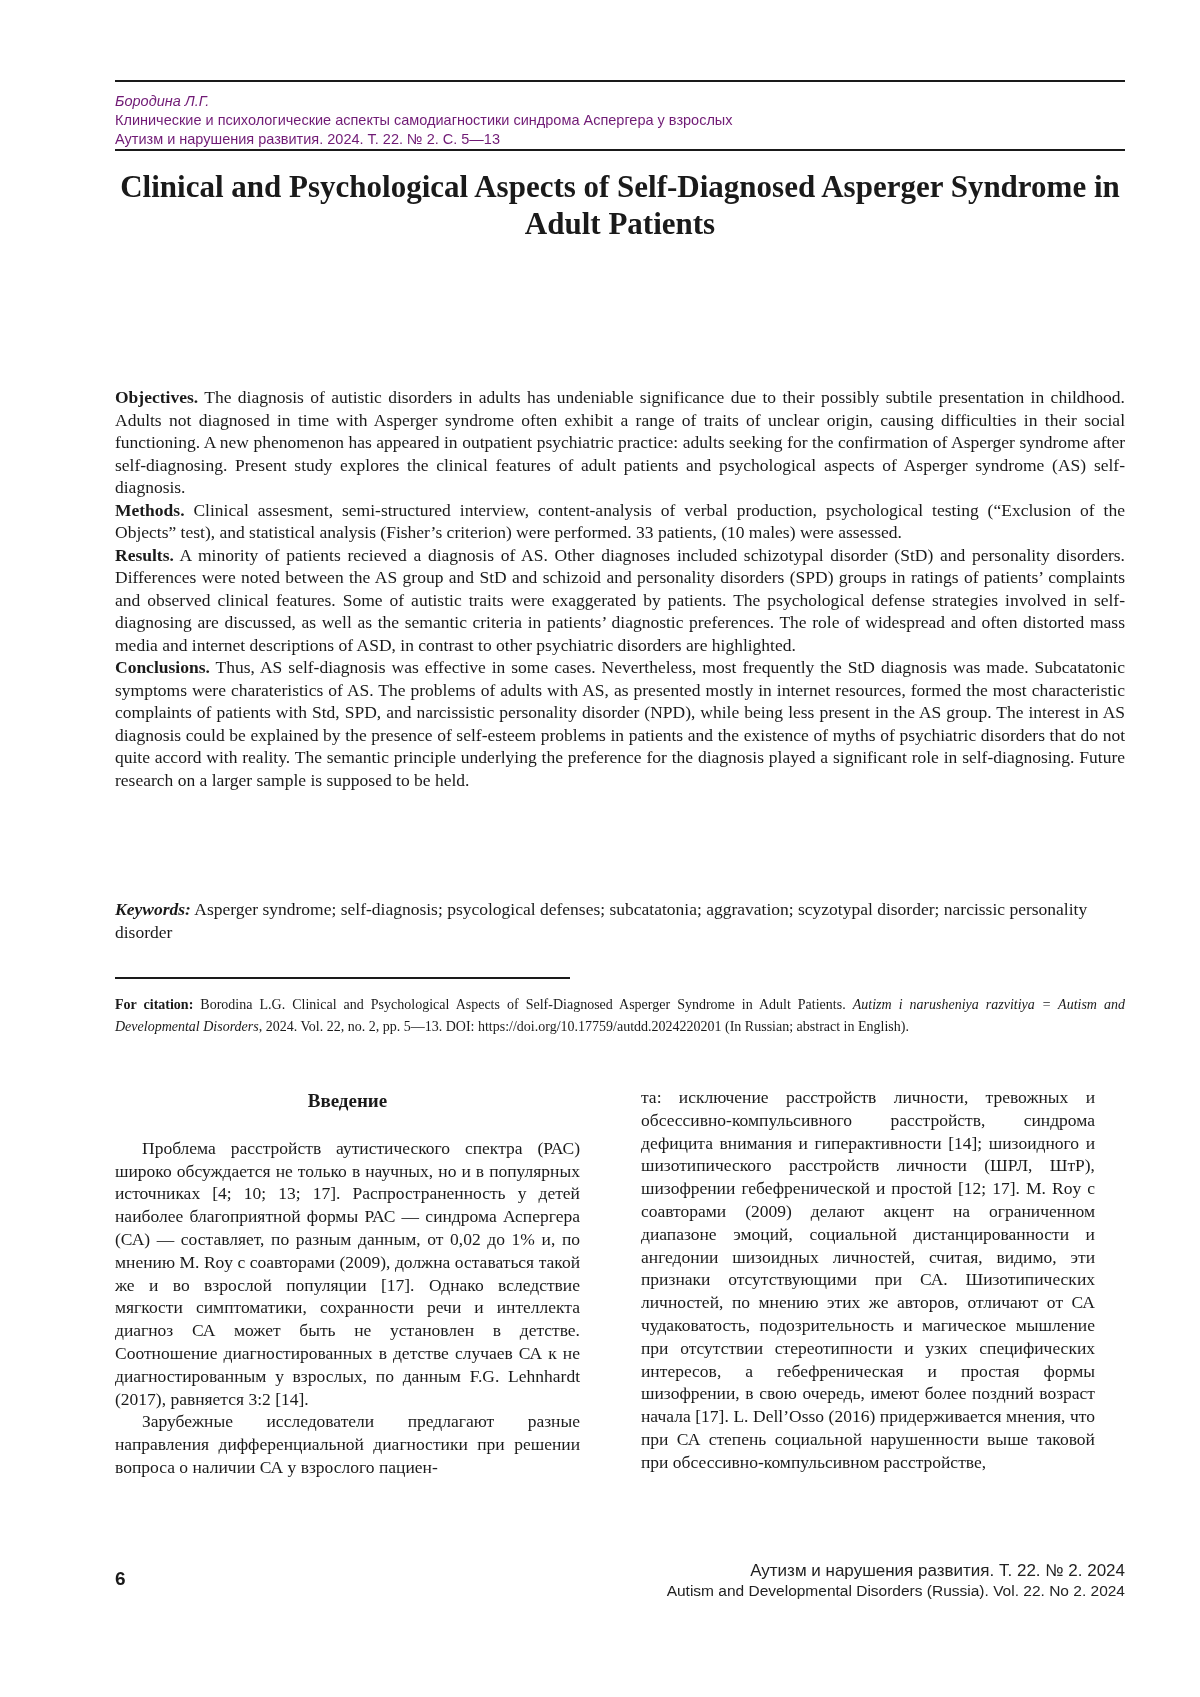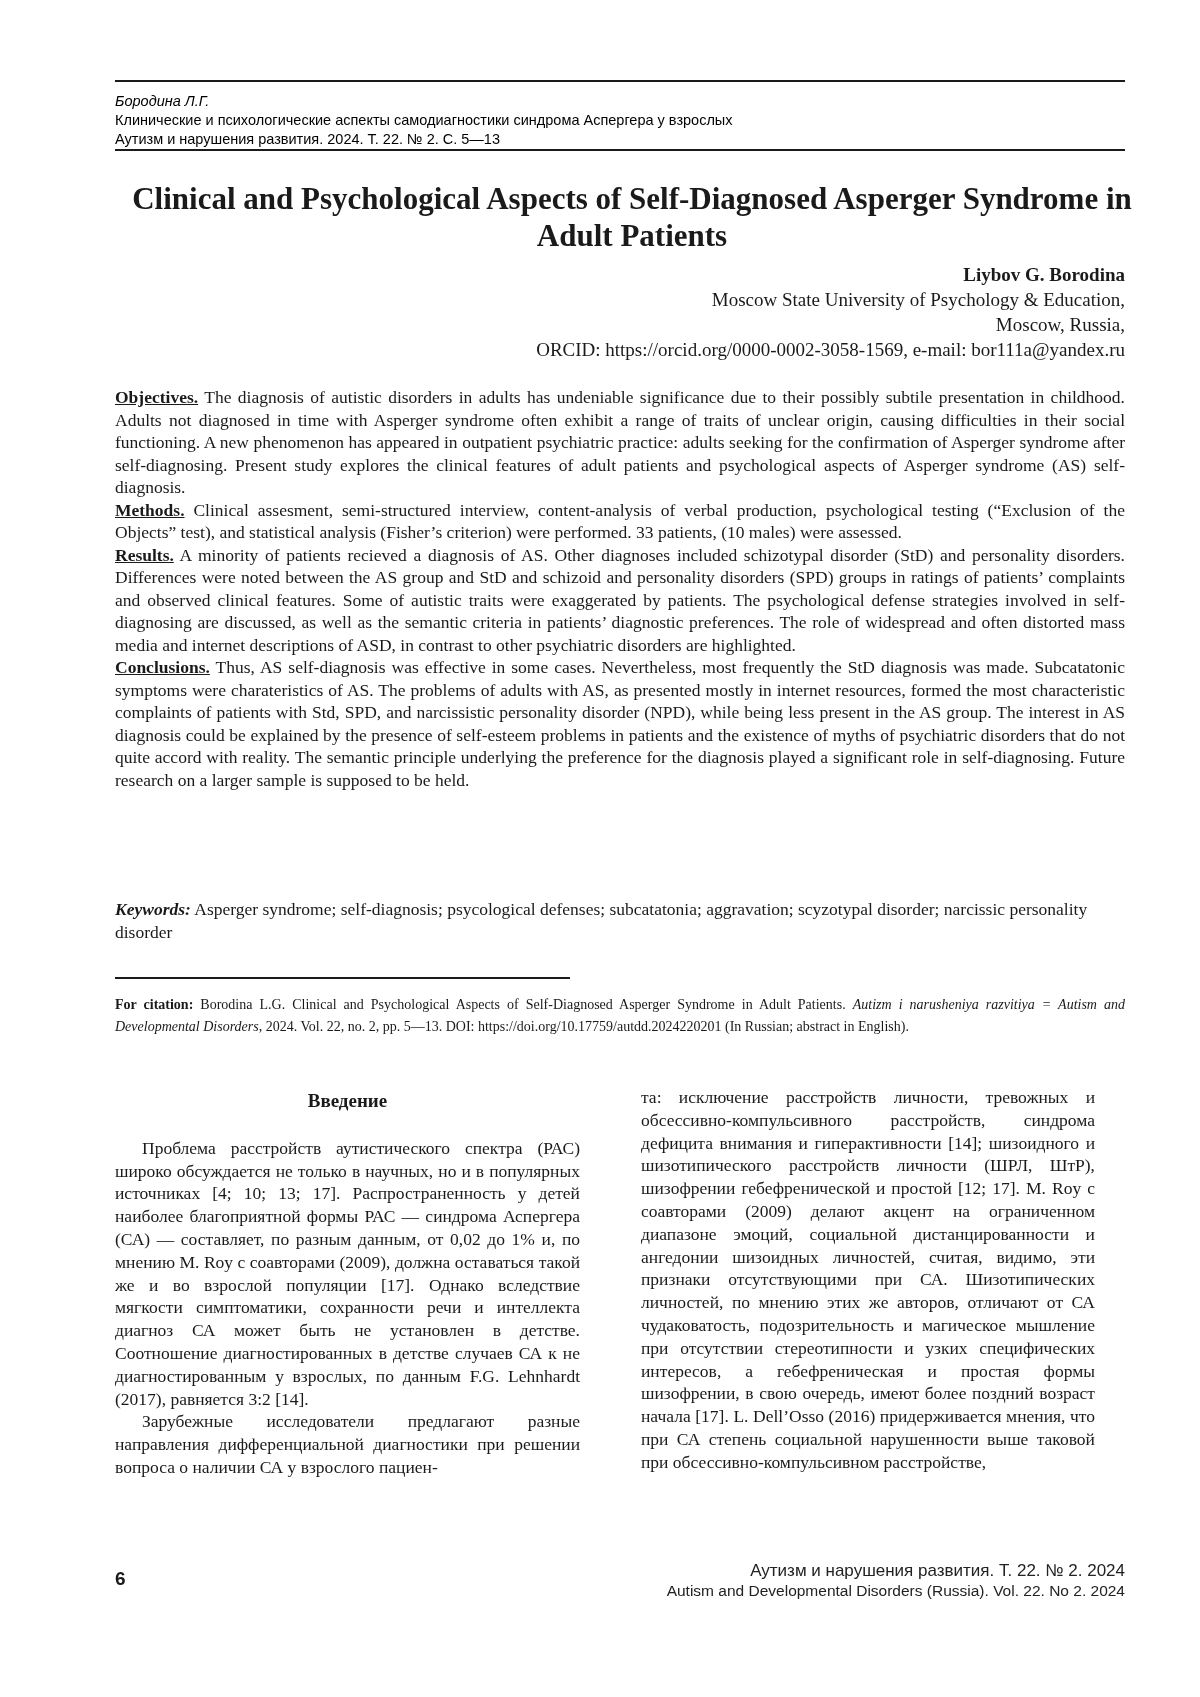--- a/index.html
+++ b/index.html
@@ -1,29 +1,29 @@
 <!DOCTYPE html>
 <html><head>
 <meta charset="utf-8">
 <style>
   html, body { margin:0; padding:0; background:#ffffff; }
   body { width:1200px; height:1697px; position:relative; overflow:hidden; color:#1a1a1a;
          font-family:"Liberation Serif", "DejaVu Serif", serif; }
   .page { position:absolute; left:0; top:0; width:1200px; height:1697px; }
   .rule { position:absolute; left:115px; width:1010px; background:#1a1a1a; }
   .running-head { position:absolute; left:115px; top:92px; width:1010px;
-                  font-family:"Liberation Sans", "DejaVu Sans", sans-serif; font-size:14.5px; line-height:19px; color:#000000; }
+                  font-family:"Liberation Sans", "DejaVu Sans", sans-serif; font-size:14.5px; line-height:19px; color:#701a75; }
   .running-head .author { font-style:italic; }
   .title { position:absolute; left:115px; top:168px; width:1010px; text-align:center;
            font-size:31px; line-height:37px; font-weight:bold; }
   .affil { position:absolute; right:75px; top:262px; text-align:right; font-size:19px; line-height:25px; }
   .affil .name { font-weight:bold; }
   .abstract { position:absolute; left:115px; top:386px; width:1010px; font-size:17.5px; line-height:22.5px; text-align:justify; }
   .abstract p { margin:0; }
-  .abstract b { font-weight:bold;text-decoration:underline; }
+  .abstract b { font-weight:bold; }
   .keywords { position:absolute; left:115px; top:898px; width:1010px; font-size:17.5px; line-height:22.5px; }
   .keywords b { font-style:italic; }
   .short-rule { position:absolute; left:115px; top:977px; width:455px; height:2px; background:#1a1a1a; }
   .citation { position:absolute; left:115px; top:994px; width:1010px; font-size:14px; line-height:22px; text-align:justify; }
   .col { position:absolute; top:1090px; width:465px; font-size:17.5px; line-height:22.8px; text-align:justify; }
   .col p { margin:0; text-indent:27px; }
   .col p.noindent { text-indent:0;margin-left:11px; }
   .col-left { left:115px; }
   .col-right { left:630px; }
   .section-head { text-align:center; font-weight:bold; font-size:19px; margin:0 0 24px 0; }
@@ -38,28 +38,22 @@
 <div class="page">
 
   <div class="rule" style="top:80px;height:2px;"></div>
   <div class="running-head">
     <div class="author">Бородина Л.Г.</div>
     <div>Клинические и психологические аспекты самодиагностики синдрома Аспергера у взрослых</div>
     <div>Аутизм и нарушения развития. 2024. Т. 22. № 2. С. 5—13</div>
   </div>
   <div class="rule" style="top:149px;height:2px;"></div>
 
-  <h1 class="title" style="margin:12px;">Clinical and Psychological Aspects of Self-Diagnosed Asperger Syndrome in Adult Patients</h1>
+  <h1 class="title" style="margin:0;">Clinical and Psychological Aspects of Self-Diagnosed Asperger Syndrome in Adult Patients</h1>
 
-  <div class="affil">
-    <div class="name">Liybov G. Borodina</div>
-    <div>Moscow State University of Psychology &amp; Education,</div>
-    <div>Moscow, Russia,</div>
-    <div>ORCID: https://orcid.org/0000-0002-3058-1569, e-mail: bor111a@yandex.ru</div>
-  </div>
 
   <div class="abstract">
     <p><b>Objectives.</b><span> The diagnosis of autistic disorders in adults has undeniable significance due to their possibly subtile presentation in childhood. Adults not diagnosed in time with Asperger syndrome often exhibit a range of traits of unclear origin, causing difficulties in their social functioning. A new phenomenon has appeared in outpatient psychiatric practice: adults seeking for the confirmation of Asperger syndrome after self-diagnosing. Present study explores the clinical features of adult patients and psychological aspects of Asperger syndrome (AS) self-diagnosis.</span></p>
     <p><b>Methods.</b><span> Clinical assesment, semi-structured interview, content-analysis of verbal production, psychological testing (“Exclusion of the Objects” test), and statistical analysis (Fisher’s criterion) were performed. 33 patients, (10 males) were assessed.</span></p>
     <p><b>Results.</b><span> A minority of patients recieved a diagnosis of AS. Other diagnoses included schizotypal disorder (StD) and personality disorders. Differences were noted between the AS group and StD and schizoid and personality disorders (SPD) groups in ratings of patients’ complaints and observed clinical features. Some of autistic traits were exaggerated by patients. The psychological defense strategies involved in self-diagnosing are discussed, as well as the semantic criteria in patients’ diagnostic preferences. The role of widespread and often distorted mass media and internet descriptions of ASD, in contrast to other psychiatric disorders are highlighted.</span></p>
     <p><b>Conclusions.</b><span> Thus, AS self-diagnosis was effective in some cases. Nevertheless, most frequently the StD diagnosis was made. Subcatatonic symptoms were charateristics of AS. The problems of adults with AS, as presented mostly in internet resources, formed the most characteristic complaints of patients with Std, SPD, and narcissistic personality disorder (NPD), while being less present in the AS group. The interest in AS diagnosis could be explained by the presence of self-esteem problems in patients and the existence of myths of psychiatric disorders that do not quite accord with reality. The semantic principle underlying the preference for the diagnosis played a significant role in self-diagnosing. Future research on a larger sample is supposed to be held.</span></p>
   </div>
 
   <div class="keywords">
     <b>Keywords:</b><span> Asperger syndrome; self-diagnosis; psycological defenses; subcatatonia; aggravation; scyzotypal disorder; narcissic personality disorder</span>

